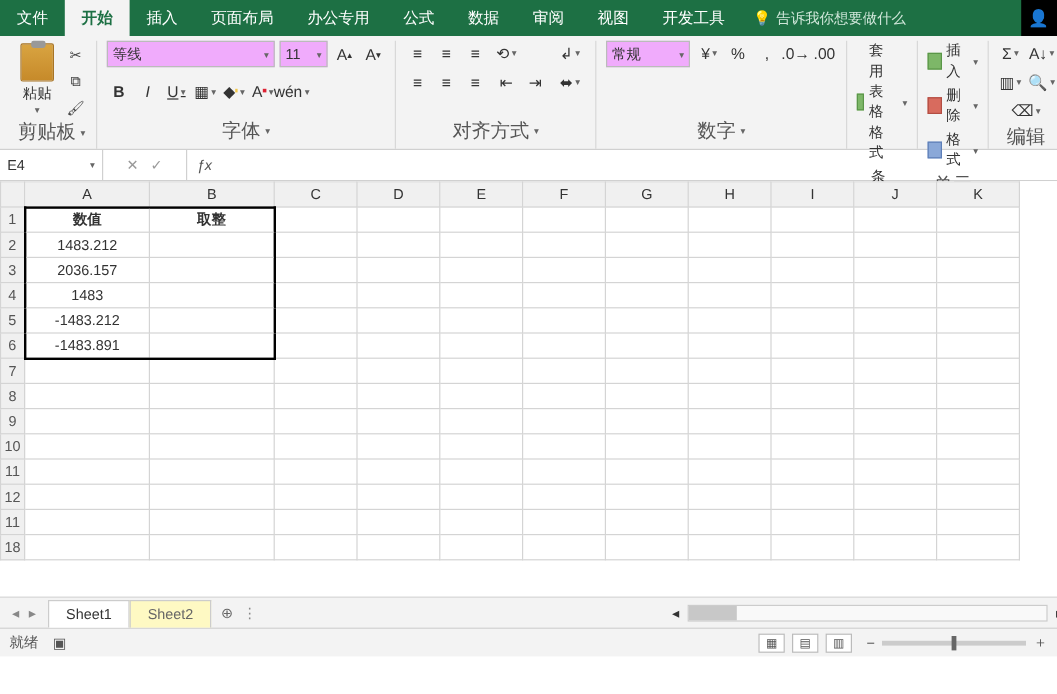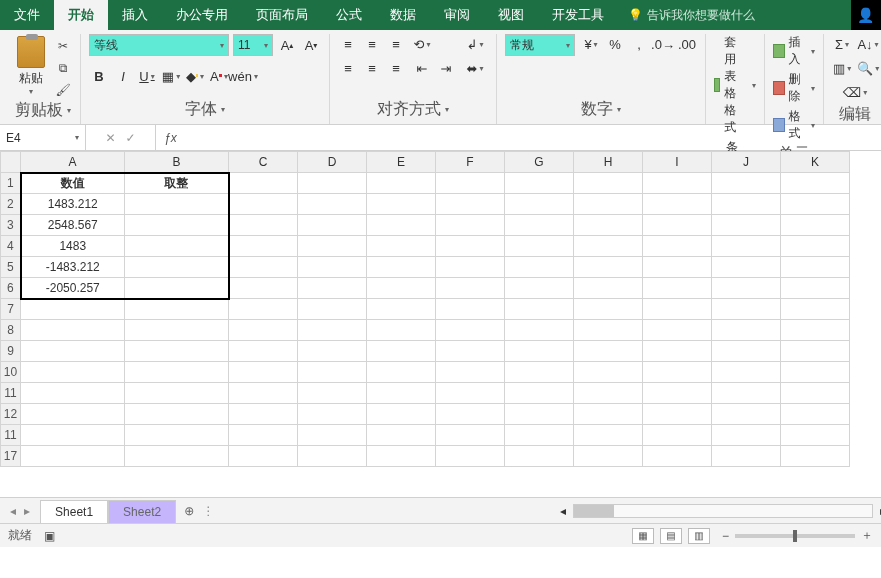--- a/index.html
+++ b/index.html
@@ -23,21 +23,21 @@
 
 
 .paste-col { display:flex; flex-direction:column; align-items:center; width:34px; }
 .paste-ico { width:28px; height:32px; background:linear-gradient(#d9a441,#c68a2a); border:1px solid #a87424; border-radius:2px; position:relative; margin-top:2px;}
 .paste-ico::before{content:"";position:absolute;top:-3px;left:8px;width:12px;height:6px;background:#999;border-radius:2px;}
 .mini-col { display:flex; flex-direction:column; gap:6px; margin-top:4px; }
 .mini { width:18px; height:16px; display:flex; align-items:center; justify-content:center; font-size:12px; color:#444; }
 
 
 .font-row { display:flex; gap:4px; align-items:center; margin-bottom:4px; }
-.combo { background:#5eead4; border:1px solid #bbb; height:22px; display:flex; align-items:center; padding:0 4px; font-size:12px; }
+.combo { background:#f0abfc; border:1px solid #bbb; height:22px; display:flex; align-items:center; padding:0 4px; font-size:12px; }
 .combo .arr { margin-left:auto; font-size:8px; color:#666; }
 .font-name { width:140px; }
 .font-size { width:40px; }
 .sq { width:20px; height:20px; display:flex; align-items:center; justify-content:center; font-size:13px; border:1px solid transparent; }
 .font-btns { display:flex; gap:4px; align-items:center; }
 .under { text-decoration:underline; }
 .colbar { width:14px; height:3px; display:block; margin-top:-2px;}
 
 
 .align-col { display:flex; flex-direction:column; gap:4px; }
@@ -90,43 +90,43 @@
 .thick-r { border-right:2px solid #000 !important; }
 .thick-b { border-bottom:2px solid #000 !important; }
 .thick-l { border-left:2px solid #000 !important; }
 .thick-t { border-top:2px solid #000 !important; }
 .hdrcell { font-weight:bold !important;font-family:Liberation Mono, monospace; } 
 
 
 .sheettabs { height:26px; border-top:1px solid #d0d0d0; display:flex; align-items:center; background:#f3f3f3; font-size:12px; }
 .nav { display:flex; gap:8px; padding:0 10px; color:#888; }
 .stab { padding:4px 14px; border:1px solid #ccc; border-bottom:none; background:#fff; position:relative; top:1px;}
-.stab.inactive { background:#c4b5fd; color:#666;}
+.stab.inactive { background:#fef9c3; color:#666;}
 .addsheet { width:26px; text-align:center; color:#666; }
 .hscroll { margin-left:auto; flex:0 0 300px; height:14px; background:#f9f9f9; border:1px solid #ccc; position:relative; margin-right:8px;}
 .hscroll .thumb{position:absolute;left:0;top:0;width:40px;height:12px;background:#c8c8c8;}
 .sheettabs .sep { width:10px; text-align:center; color:#888; }
 
 
 .status { height:24px; background:#f3f3f3; border-top:1px solid #d0d0d0; display:flex; align-items:center; padding:0 8px; font-size:12px; color:#555; gap:12px;}
 .status .views{margin-left:auto; display:flex; gap:6px;}
 .vbtn{width:22px;height:16px;border:1px solid #bbb;background:#fff;display:flex;align-items:center;justify-content:center;font-size:10px;}
 .zoom{display:flex;align-items:center;gap:6px;}
 .ztrack{width:120px;height:4px;background:#ccc;position:relative;}
 .zthumb{position:absolute;left:58px;top:-4px;width:4px;height:12px;background:#666;}
 </style>
 </head>
 <body>
 
 <div class="tabs">
   <div class="tab">文件</div>
   <div class="tab active">开始</div>
   <div class="tab">插入</div>
+  <div class="tab">页面布局</div>
   <div class="tab">办公专用</div>
-  <div class="tab">页面布局</div>
   <div class="tab">公式</div>
   <div class="tab">数据</div>
   <div class="tab">审阅</div>
   <div class="tab">视图</div>
   <div class="tab">开发工具</div>
   <div class="tell">
     <span class="bulb">💡</span>
     <span>告诉我你想要做什么</span>
   </div>
   <div class="account">👤</div>
@@ -354,21 +354,21 @@
           <td class="data  "></td>
           <td class="data  "></td>
           <td class="data  "></td>
           <td class="data  "></td>
           <td class="data  "></td>
           <td class="data  "></td>
           <td class="data  "></td>
         </tr>
         <tr>
           <td class="rowhdr">3</td>
-          <td class="data  thick-l">2548.567</td>
+          <td class="data  thick-l">2036.157</td>
           <td class="data  thick-r"></td>
           <td class="data  "></td>
           <td class="data  "></td>
           <td class="data  "></td>
           <td class="data  "></td>
           <td class="data  "></td>
           <td class="data  "></td>
           <td class="data  "></td>
           <td class="data  "></td>
           <td class="data  "></td>
@@ -396,21 +396,21 @@
           <td class="data  "></td>
           <td class="data  "></td>
           <td class="data  "></td>
           <td class="data  "></td>
           <td class="data  "></td>
           <td class="data  "></td>
           <td class="data  "></td>
         </tr>
         <tr>
           <td class="rowhdr">6</td>
-          <td class="data  thick-b thick-l">-2050.257</td>
+          <td class="data  thick-b thick-l">-1483.891</td>
           <td class="data  thick-b thick-r"></td>
           <td class="data  "></td>
           <td class="data  "></td>
           <td class="data  "></td>
           <td class="data  "></td>
           <td class="data  "></td>
           <td class="data  "></td>
           <td class="data  "></td>
           <td class="data  "></td>
           <td class="data  "></td>
@@ -507,21 +507,21 @@
           <td class="data  "></td>
           <td class="data  "></td>
           <td class="data  "></td>
           <td class="data  "></td>
           <td class="data  "></td>
           <td class="data  "></td>
           <td class="data  "></td>
           <td class="data  "></td>
         </tr>
         <tr>
-          <td class="rowhdr">17</td>
+          <td class="rowhdr">18</td>
           <td class="data  "></td>
           <td class="data  "></td>
           <td class="data  "></td>
           <td class="data  "></td>
           <td class="data  "></td>
           <td class="data  "></td>
           <td class="data  "></td>
           <td class="data  "></td>
           <td class="data  "></td>
           <td class="data  "></td>

